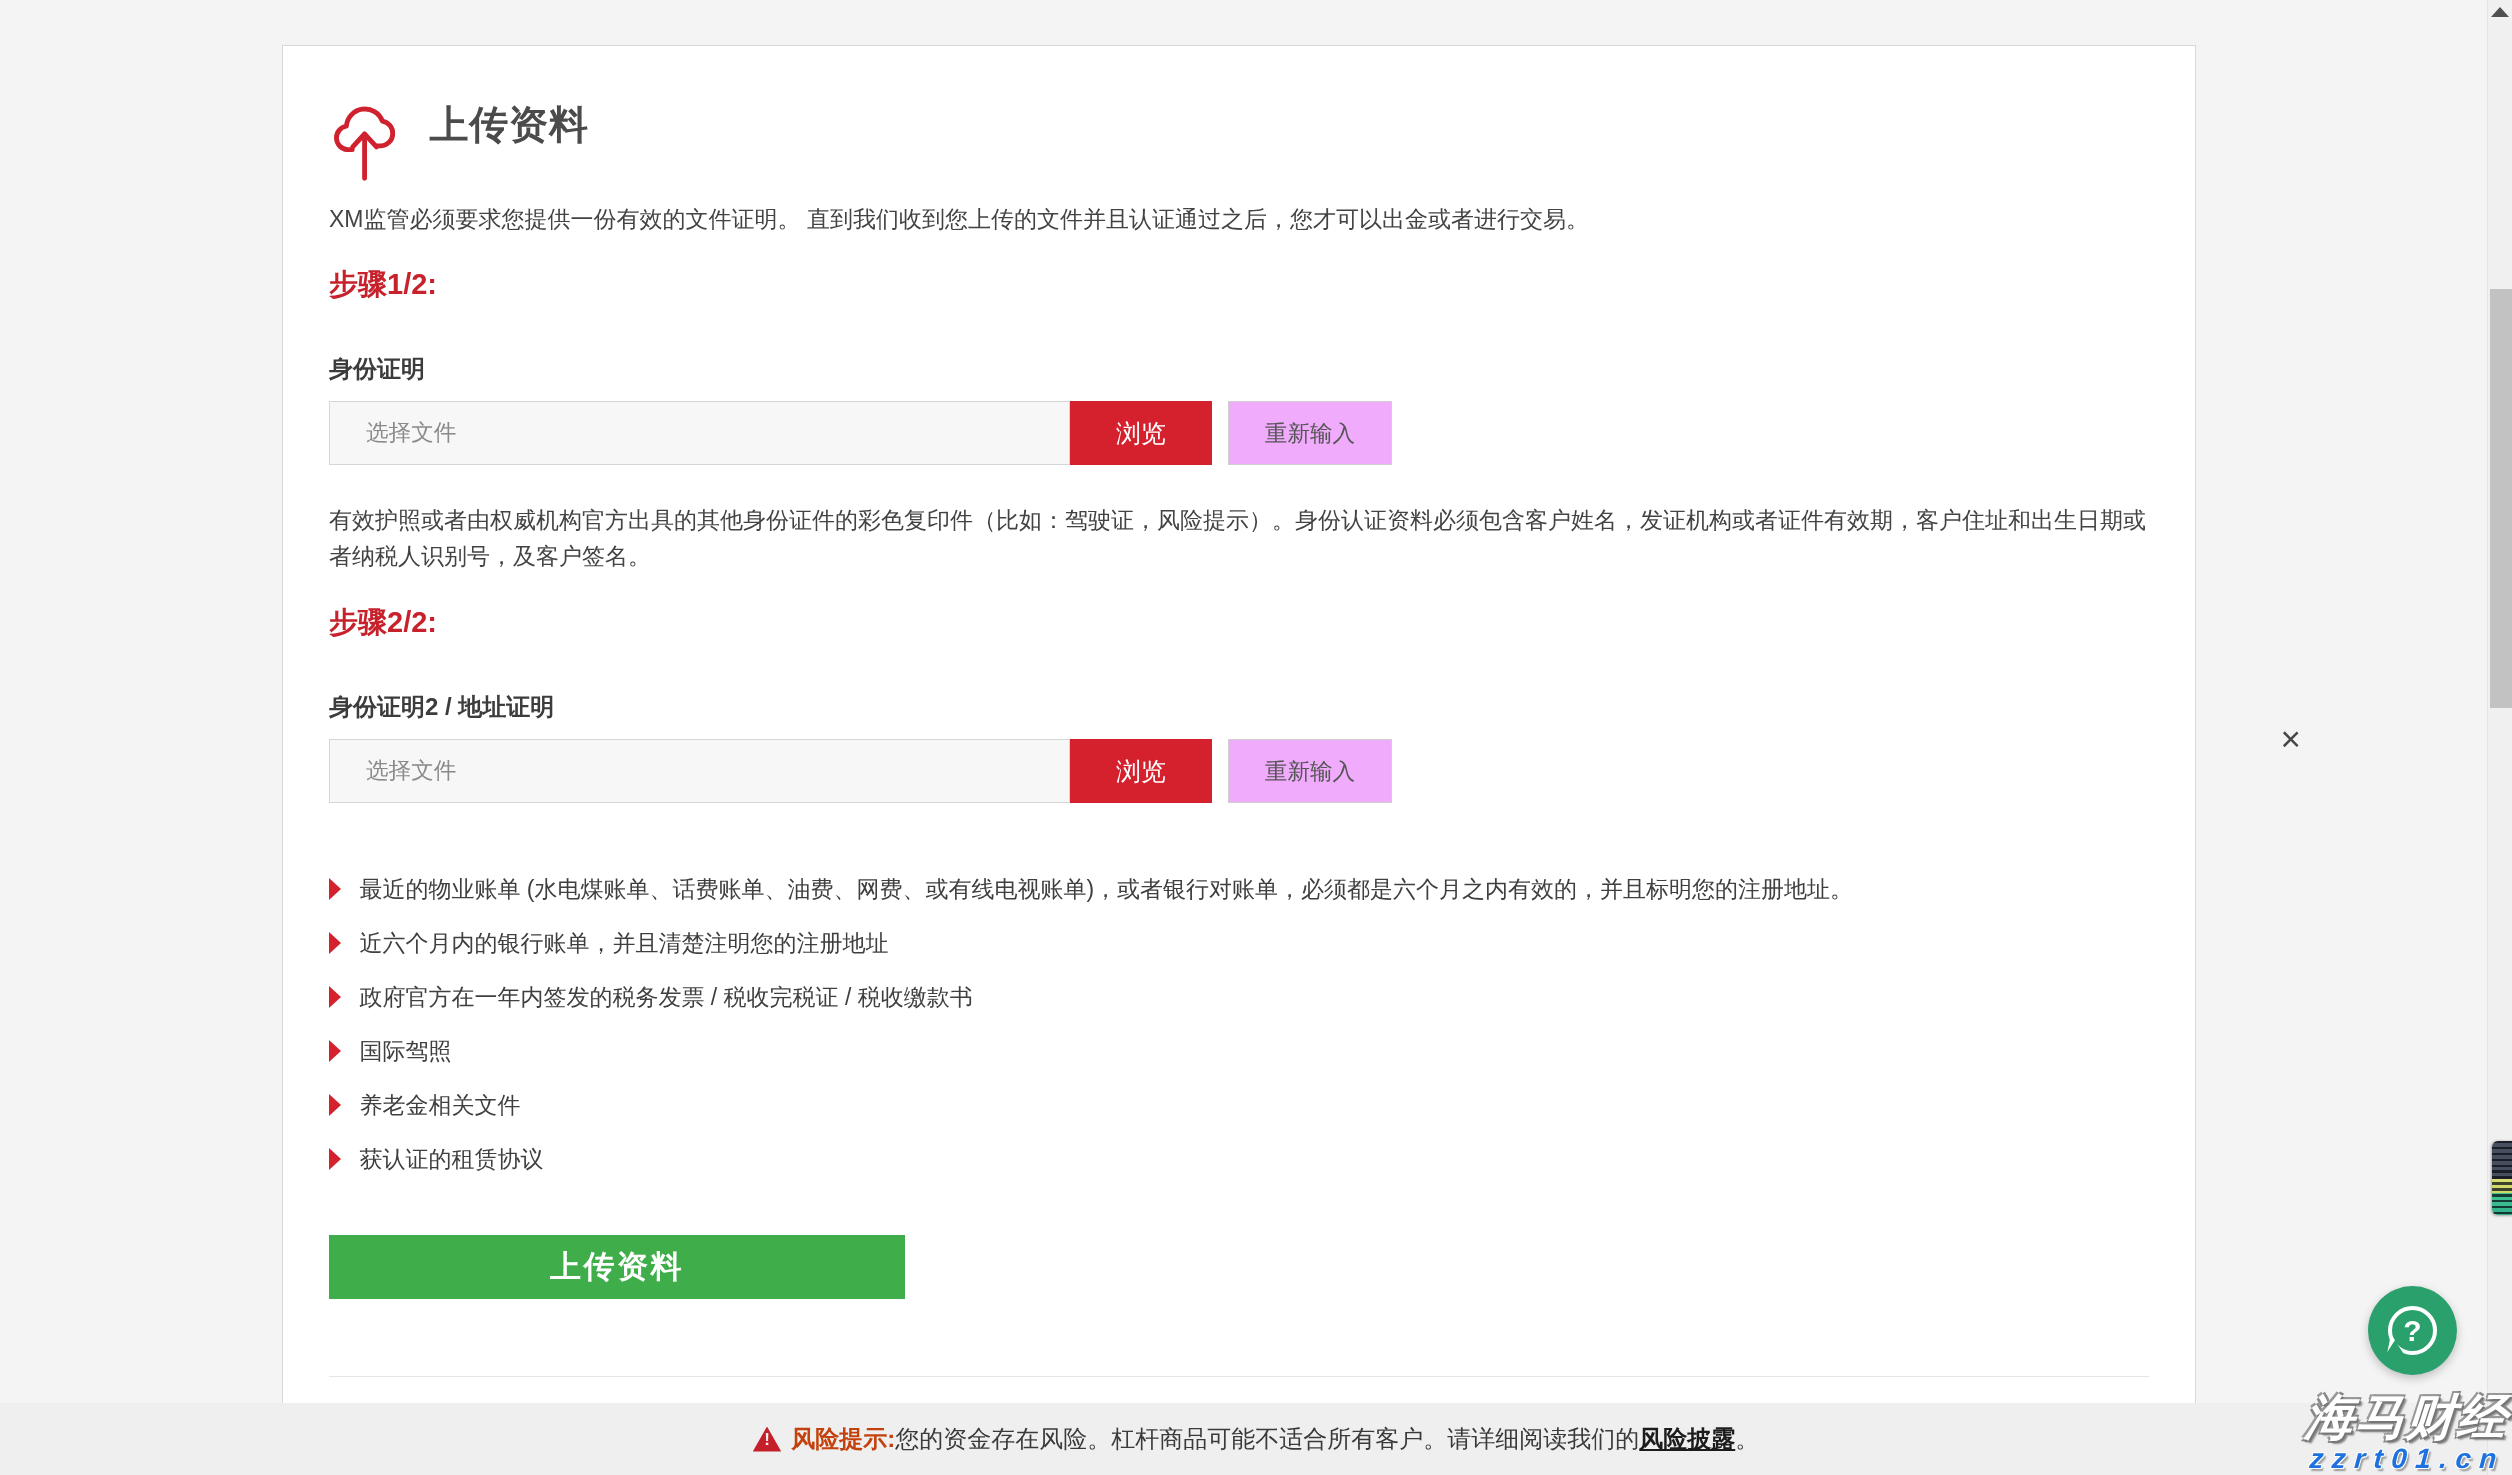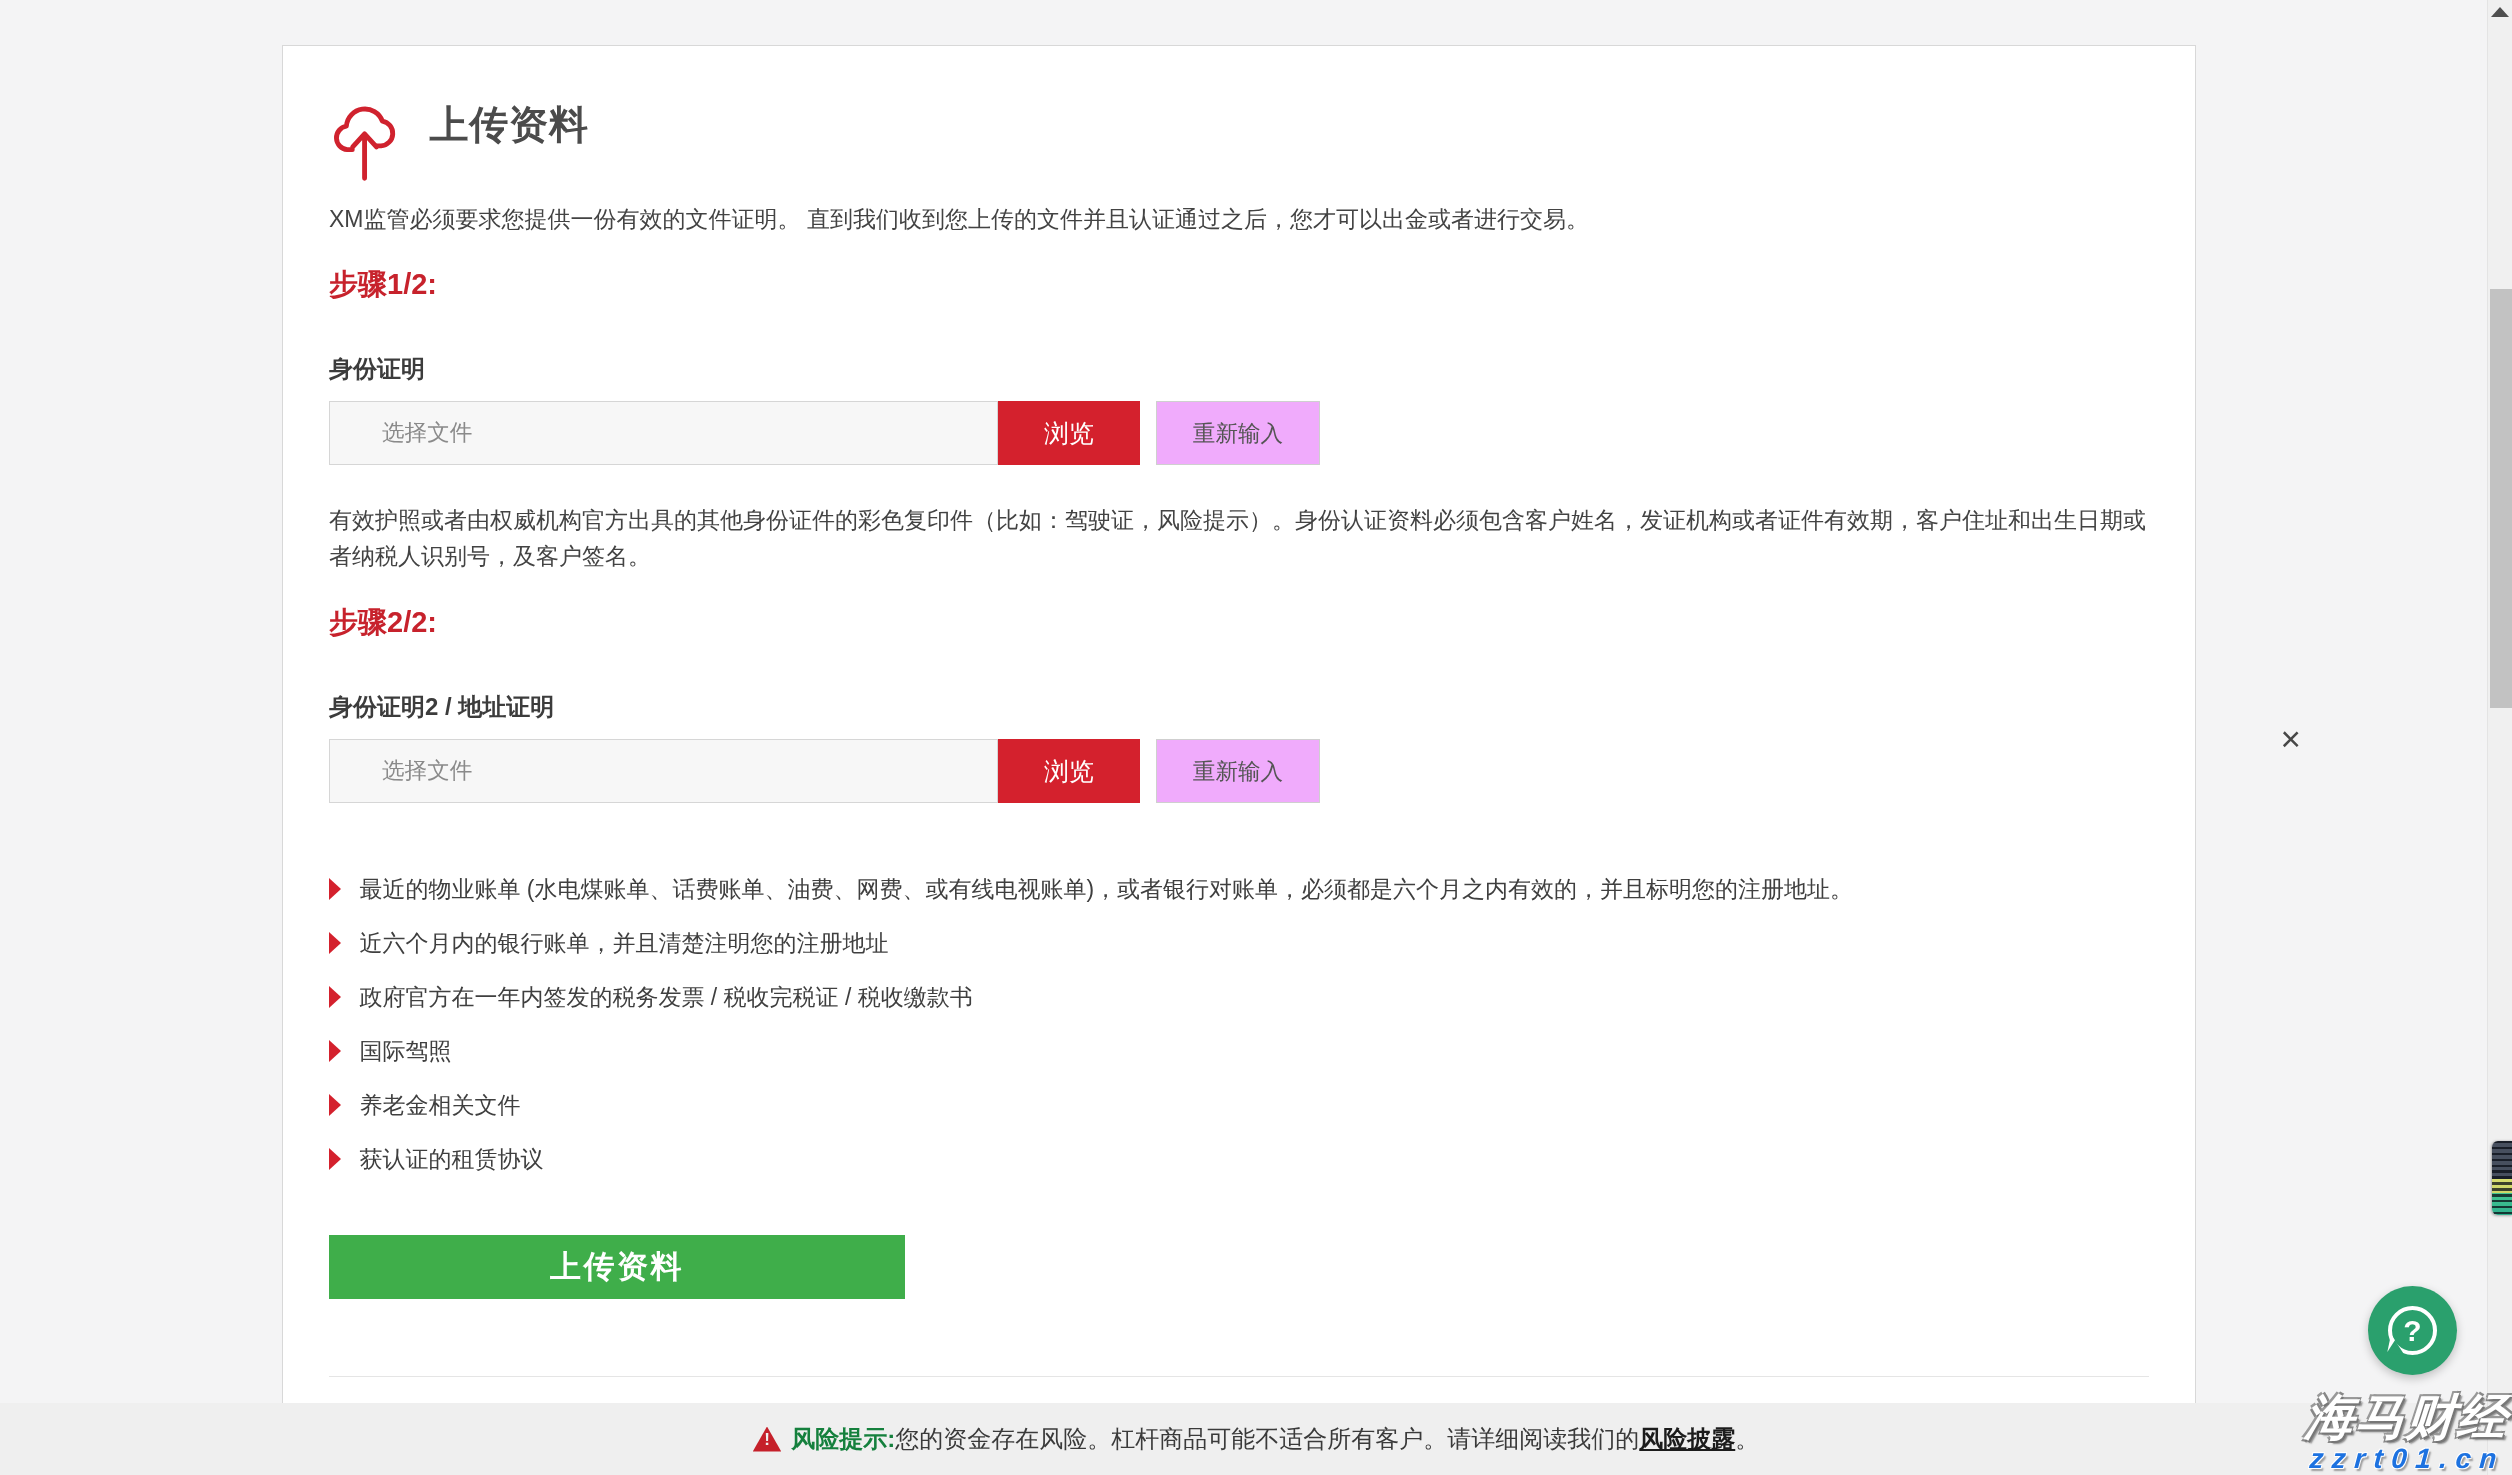--- a/index.html
+++ b/index.html
@@ -26,22 +26,22 @@
   .page-title { font-size:39px; font-weight:700; color:#4b4b4b; letter-spacing:0.8px; }
 
   .intro { margin-top:40px; font-size:23px; line-height:34px; color:#434343; }
 
   .step-heading { margin-top:30px; font-size:29px; line-height:37px; font-weight:800; color:#c7222c; }
 
   .field-label { margin-top:49px; font-size:24px; line-height:34px; font-weight:700; color:#3c3c3c; }
 
   .file-row { margin-top:15px; display:flex; height:64px; align-items:stretch; }
   .file-input {
-    width:669px; background:#f7f7f7; border:0.8px solid #d6d6d6;
-    font-size:22.6px; color:#444; padding:0 0 0 52px; outline:none;
+    width:741px; background:#f7f7f7; border:0.8px solid #d6d6d6;
+    font-size:22.6px; color:#444; padding:0 0 0 36px; outline:none;
     font-family:inherit;
   }
   .file-input::placeholder { color:#8a8a8a; opacity:1; }
   .browse-btn {
     width:142px; border:none; background:#d4212d; color:#fff;
     font-size:25px; font-weight:400; cursor:pointer; font-family:inherit;
   }
   .reset-btn {
     margin-left:16px; width:164px; background:#f0abfc; border:0.8px solid #cfcfcf;
     color:#555; font-size:22.6px; cursor:pointer; font-family:inherit;
@@ -77,21 +77,21 @@
   .risk-content { display:flex; align-items:center; font-size:24px; color:#3a3a3a; }
   .warn-icon {
     position:relative; width:28.5px; height:25px; margin-right:10px;
     background:#c5202a;
     clip-path:polygon(50% 0, 100% 100%, 0 100%);
   }
   .warn-icon::after {
     content:"!"; position:absolute; left:0; right:0; top:3.4px;
     text-align:center; color:#efefef; font-size:17px; font-weight:900;
   }
-  .risk-label { color:#15803d; font-weight:800; margin-right:0; }
+  .risk-label { color:#c2410c; font-weight:800; margin-right:0; }
   .risk-link { font-weight:800; color:#1c1c1c; text-decoration:underline; cursor:pointer; }
   .risk-close {
     position:absolute; right:211px; top:50%; transform:translateY(-50%);
     font-size:35px; color:#474747; cursor:pointer; line-height:1; z-index:11;
   }
 
   
   .chat-fab {
     position:absolute; left:2368px; top:1286px; width:89px; height:89px;
     background:#2aa06d; border-radius:50%; z-index:20; cursor:pointer;

